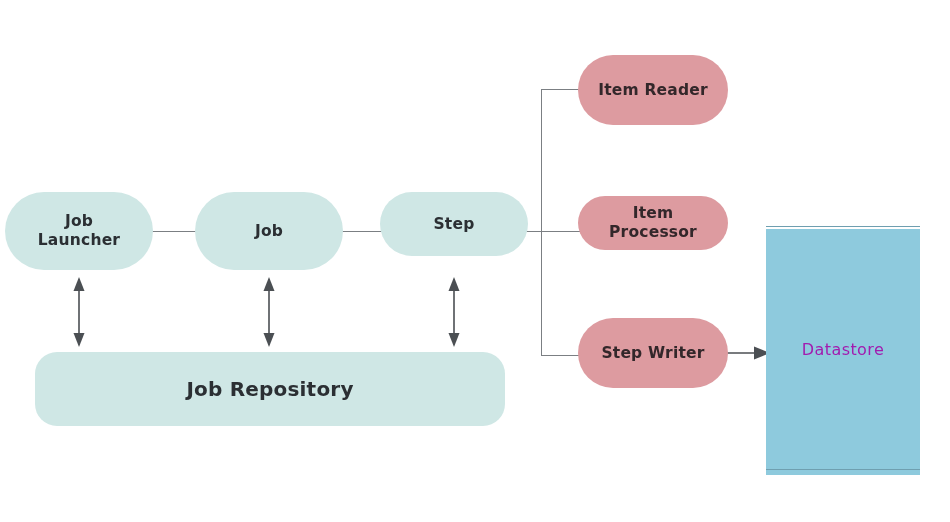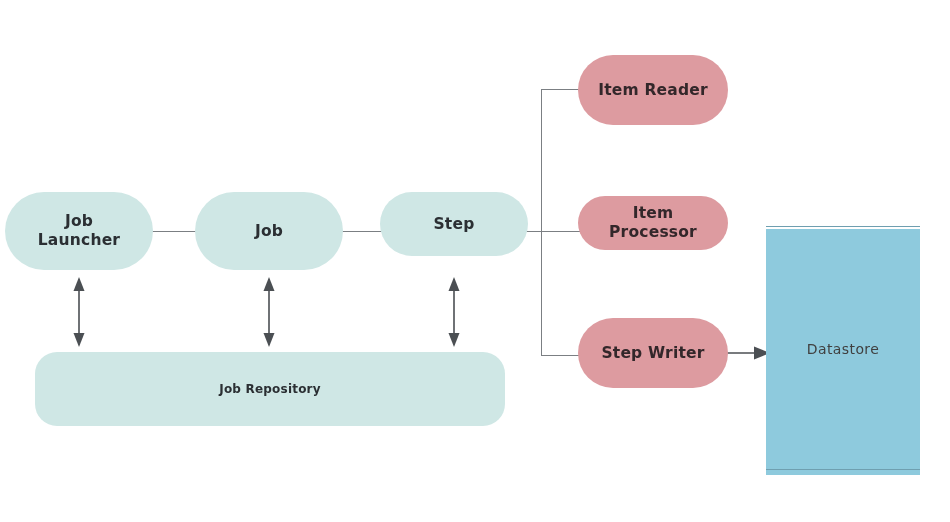--- a/index.html
+++ b/index.html
@@ -37,31 +37,31 @@
   }
   .node.pink {
     background: #dd9ba0;
     border-radius: 36px;
     font-size: 15.5px;
     color: #33272a;
   }
   .node.repo {
     background: #cfe7e5;
     border-radius: 22px;
-    font-size: 12px;
+    font-size: 20px;
   }
   .datastore {
     position: absolute;
     box-sizing: border-box;
     background: #8ecadd;
     display: flex;
     align-items: center;
     justify-content: center;
-    color: #404040;
-    font-size: 14px;
+    color: #a21caf;
+    font-size: 16px;
     font-weight: normal;
     letter-spacing: 0.4px;
   }
   .ds-edge {
     position: absolute;
     background: #6f9fb0;
     height: 1px;
   }
   .line-h {
     position: absolute;

